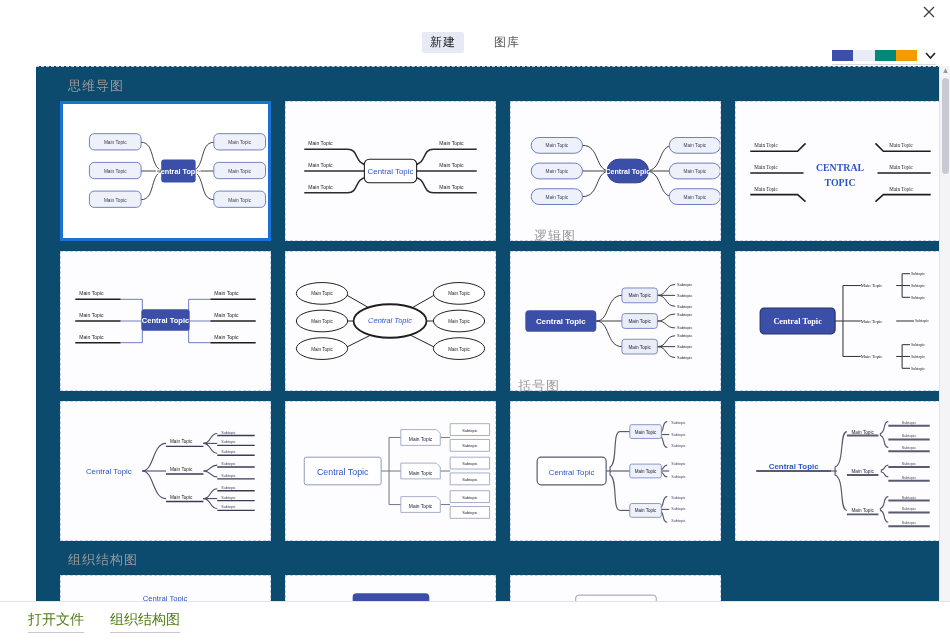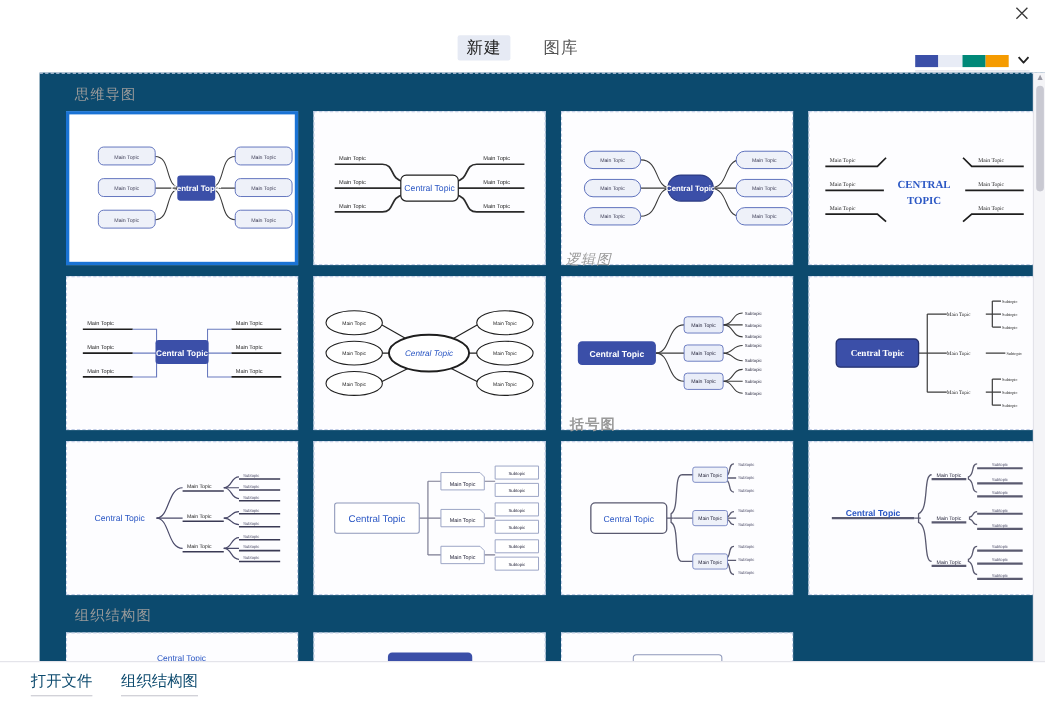--- a/index.html
+++ b/index.html
@@ -26,21 +26,21 @@
   
   .header {
     position:absolute; top:22px; left:0; width:950px; height:44px;
     background:#ffffff;
   }
   .tabs {
     position:absolute; left:0; right:0; top:10px;
     display:flex; justify-content:center; gap:22px;
   }
   .tab {
-    font-size:15px; color:#555; padding:2px 8px; cursor:pointer;
+    font-size:12px; color:#555; padding:2px 8px; cursor:pointer;
     letter-spacing:1px;
   }
   .tab.active {
     color:#222; background:#e6eaf4; border-radius:2px;
   }
 
   .palette-wrap {
     position:absolute; right:14px; top:28px;
     display:flex; align-items:center; gap:8px;
     border-bottom:1px solid #d9d9e2; padding-bottom:3px;
@@ -87,21 +87,21 @@
     color:#9a9aa5; font-size:8px; text-align:center; line-height:9px;
   }
 
   
   .footer {
     position:absolute; left:0; bottom:0; width:950px; height:40px;
     background:#fff; border-top:1px solid #e2e2e8;
   }
   .foot-left { position:absolute; left:28px; top:9px; display:flex; gap:26px; }
   .link {
-    font-size:14px; color:#0c4a6e; cursor:pointer;
+    font-size:14px; color:#4d7c0f; cursor:pointer;
     border-bottom:1px solid #c7c7cf; padding-bottom:3px;
   }
   .foot-right { position:absolute; right:20px; top:8px; display:flex; gap:14px; align-items:center; }
   .btn-primary {
     background:#1a7ae8; color:#fff; font-size:14px;
     width:72px; height:24px; border:none; cursor:pointer;
     display:flex; align-items:center; justify-content:center;
   }
   .btn-plain {
     font-size:14px; color:#2b2b2b; cursor:pointer;
@@ -315,21 +315,21 @@
               <text x="36" y="72">Main Topic</text>
               <text x="36" y="100">Main Topic</text>
               <text x="175" y="44">Main Topic</text>
               <text x="175" y="72">Main Topic</text>
               <text x="175" y="100">Main Topic</text>
             </g>
           </svg>
         </div>
 
         <div style="position:relative">
-          <div class="section-title" style="position:absolute; top:-24px; left:4px; margin:0;font-style:italic;">逻辑图</div>
+          <div class="section-title" style="position:absolute; top:-24px; left:24px; margin:0;">逻辑图</div>
           <div class="card">
             <svg viewBox="0 0 211 140">
               <g stroke="#3b3b3b" fill="none" stroke-width="1">
                 <path d="M86 70 C100 70 96 44 112 44"></path>
                   <path d="M86 70 L112 70"></path>
                   <path d="M86 70 C100 70 96 96 112 96"></path>
                 <path d="M148 44 C158 44 156 33 166 33"></path>
                   <path d="M148 44 L166 44"></path>
                   <path d="M148 44 C158 44 156 55 166 55"></path>
                 <path d="M148 70 C158 70 156 63 166 63"></path>
@@ -488,21 +488,21 @@
               <text x="186" y="46">Subtopic</text>
               <text x="186" y="64">Subtopic</text>
               <text x="186" y="80">Subtopic</text>
               <text x="186" y="98">Subtopic</text>
               <text x="186" y="114">Subtopic</text>
             </g>
           </svg>
         </div>
 
         <div style="position:relative">
-          <div class="section-title" style="position:absolute; top:-24px; left:8px; margin:0;font-weight:bold;">括号图</div>
+          <div class="section-title" style="position:absolute; top:-24px; left:8px; margin:0;">括号图</div>
           <div class="card">
             <svg viewBox="0 0 211 140">
               <g stroke="#5a5a70" fill="none" stroke-width="1.2">
                 <path d="M96 70 L102 70"></path>
                 <path d="M110 30 C102 30 108 62 100 66 L100 74 C108 78 102 110 110 110"></path>
                 <path d="M110 30 L120 30"></path>
                   <path d="M102 70 L120 70"></path>
                   <path d="M110 110 L120 110"></path>
                 <path d="M158 20 C152 20 156 30 150 32 L150 34 C156 36 152 46 158 46"></path>
                 <path d="M158 64 C153 64 156 68 151 69 L151 71 C156 72 153 76 158 76"></path>

